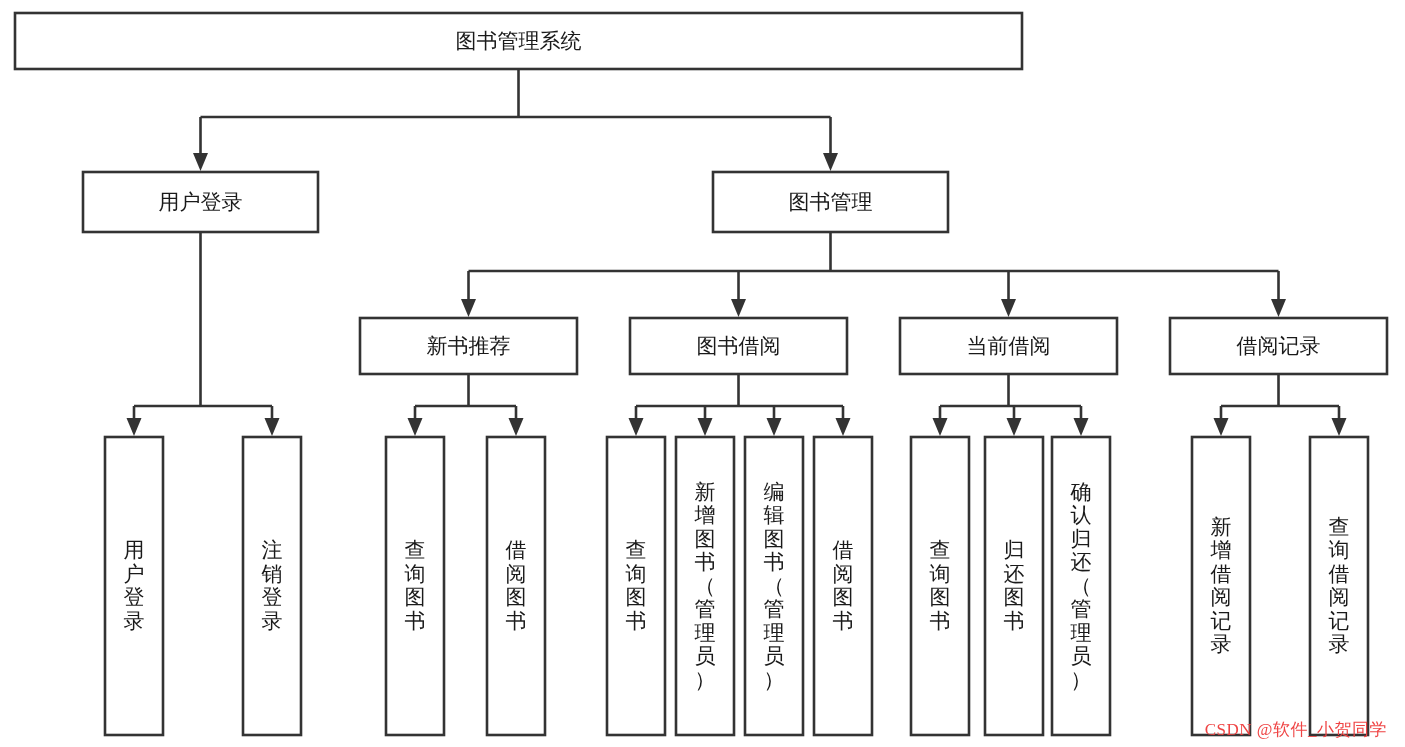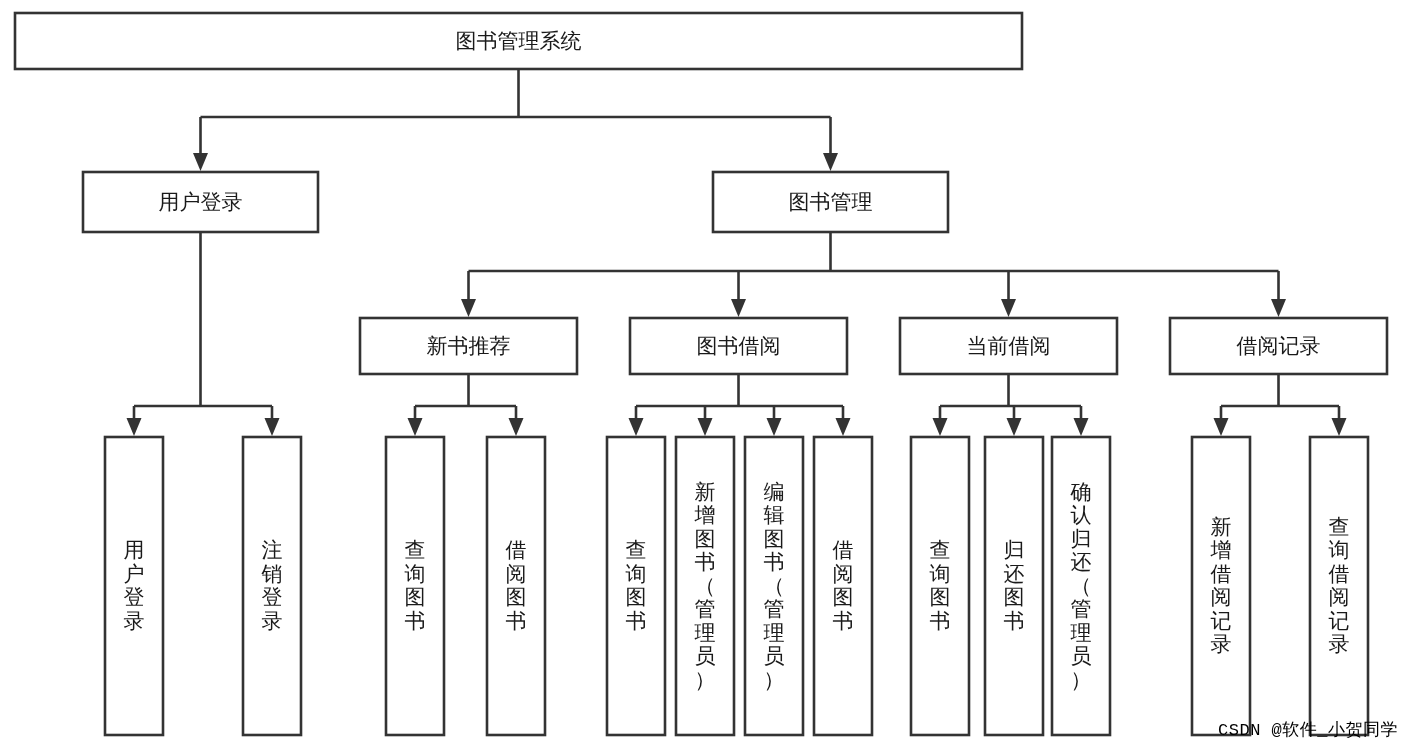--- a/index.html
+++ b/index.html
@@ -48,25 +48,25 @@
     stroke: #333333;
     stroke-width: 2.6;
     fill: none;
   }
   .arrow-head {
     fill: #333333;
     stroke: none;
   }
   .watermark {
     position: absolute;
-    right: 7px;
+    right: 18px;
     bottom: 6px;
-    font-family: Liberation Mono, monospace;
+    font-family: Liberation Serif, serif;
     font-size: 17px;
-    color: #000000;
+    color: #ef4444;
     letter-spacing: 0.5px;
     white-space: nowrap;
     pointer-events: none;
   }
 </style>
 </head>
 <body>
 
 <div id="diagram-root">
   <svg class="diagram" id="diagram-svg" viewBox="0 0 1405 747" xmlns="http://www.w3.org/2000/svg">

